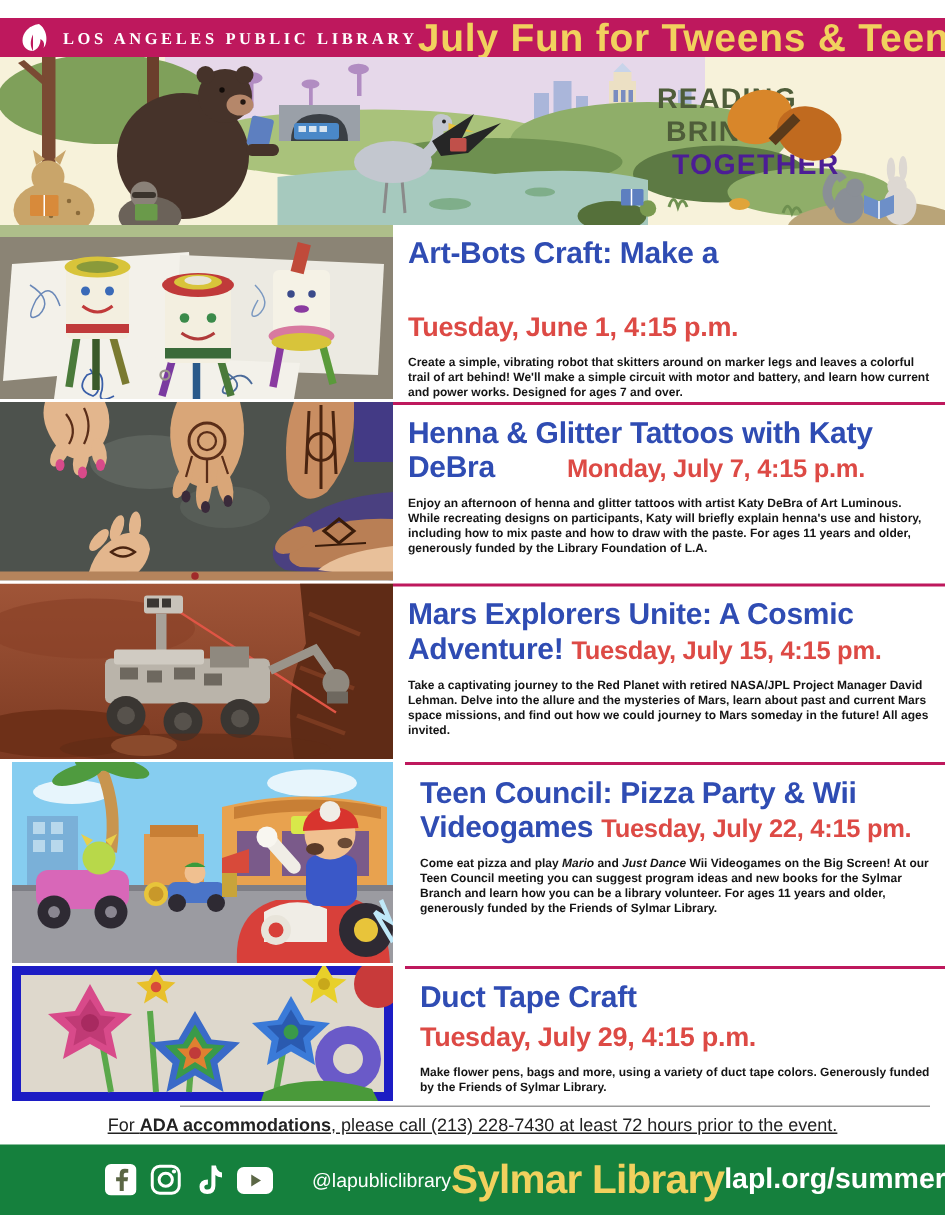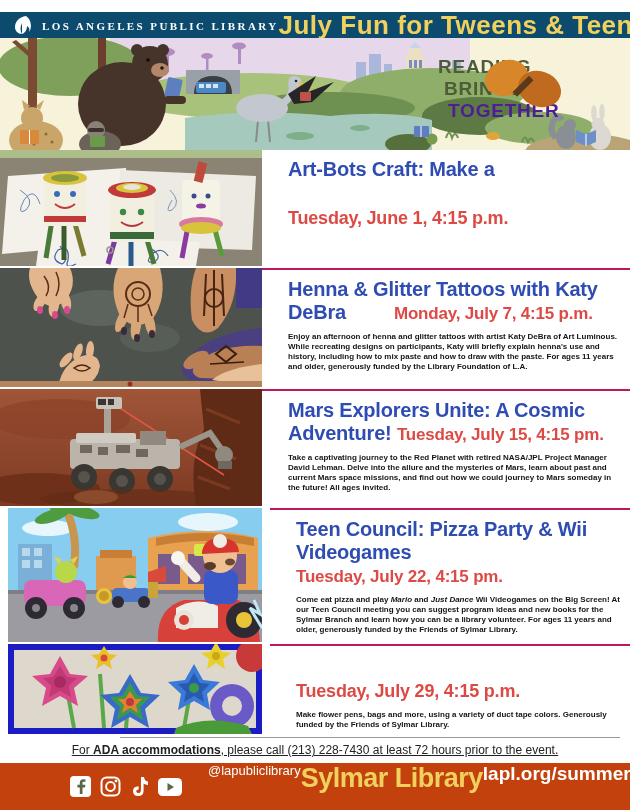--- a/index.html
+++ b/index.html
@@ -1,50 +1,50 @@
 <!DOCTYPE html>
 <html><head>
 <meta charset="utf-8">
 <style>
   html,body{margin:0;padding:0;background:#e8e8e8;}
   .page{width:630px;height:810px;background:#ffffff;position:relative;overflow:hidden;
         font-family:"Liberation Sans",sans-serif;margin:0 auto;display:flex;flex-direction:column;}
   
   .top-strip{height:12px;background:#fff;flex:none;}
-  .header-bar{height:26px;background:#0c4a6e;flex:none;display:flex;align-items:center;padding:0 12px;}
+  .header-bar{height:26px;background:#be185d;flex:none;display:flex;align-items:center;padding:0 12px;}
   .logo{width:22px;height:20px;flex:none;margin-right:8px;}
   .library-name{color:#ffffff;font-family:"Liberation Serif",serif;font-size:11px;font-weight:600;
                 letter-spacing:2.4px;white-space:nowrap;padding-top:1px;}
   .header-title{margin-left:auto;color:#f1d15e;font-weight:700;font-size:26px;letter-spacing:0.5px;
                 white-space:nowrap;padding-right:2px;}
   
   .banner{height:112px;flex:none;position:relative;background:#f7f2da;}
   .banner svg{position:absolute;left:0;top:0;width:100%;height:100%;}
   .tagline{position:absolute;left:438px;top:18px;width:170px;font-weight:700;font-size:19px;
            line-height:22px;letter-spacing:0.8px;color:#4e5d39;}
   .tagline .l2{margin-left:6px;display:flex;align-items:center;}
   .tagline .l2 svg{margin-right:2px;}
   .tagline .l3{margin-left:10px;color:#4c1d95;}
   
   .event-row{display:flex;flex:none;background:#fff;}
   .photo{flex:none;position:relative;background:#fff;}
   .photo svg{display:block;}
-  .event-text{flex:1;padding:6px 8px 0 26px;min-width:0;}
+  .event-text{flex:1;padding:6px 8px 0 10px;min-width:0;}
   .row-divided .event-text{border-top:2px solid #be185d;}
   .event-heading{font-weight:700;font-size:20px;line-height:23px;letter-spacing:-0.2px;color:#2f4cb3;margin:2px 0 0 0;}
   .event-date{color:#dd4a45;font-weight:700;font-size:17px;letter-spacing:-0.2px;white-space:nowrap;}
   .event-date.block{display:inline-block;margin-top:3px;font-size:18px;}
   .event-date.gap{margin-left:48px;}
   .event-desc{margin-top:7px;font-size:8px;font-weight:700;line-height:10px;color:#151515;max-width:352px;letter-spacing:0;}
   
   .ada-strip{height:26px;flex:none;display:flex;align-items:center;justify-content:center;position:relative;}
   .ada-strip:before{content:"";position:absolute;top:0;left:120px;right:10px;border-top:1px solid #999;}
   .ada-text{font-size:12px;color:#222;text-decoration:underline;}
   
-  .footer-bar{height:47px;flex:none;background:#c2410c;display:flex;padding:0 20px 0 70px;}
+  .footer-bar{height:47px;flex:none;background:#15803d;display:flex;align-items:center;padding:0 20px 0 70px;}
   .social{display:flex;align-items:center;gap:9px;flex:none;}
   .social svg{display:block;}
   .handle{color:#ffffff;font-size:13px;margin-left:26px;white-space:nowrap;}
   .branch{color:#f1d15e;font-weight:700;font-size:27px;letter-spacing:-0.5px;margin:0 auto;white-space:nowrap;}
   .url{color:#ffffff;font-weight:700;font-size:19px;white-space:nowrap;}
 </style>
 </head>
 <body>
 
 <div class="page">
@@ -244,20 +244,21 @@
           <ellipse cx="201" cy="78" rx="20" ry="6" fill="#d8c43a"></ellipse>
           <circle cx="194" cy="46" r="2.5" fill="#3a4a8a"></circle>
             <circle cx="208" cy="46" r="2.5" fill="#3a4a8a"></circle>
           <ellipse cx="201" cy="56" rx="5" ry="2.5" fill="#8a3aa0"></ellipse>
         </g>
         <circle cx="110" cy="100" r="3" fill="none" stroke="#9a958a" stroke-width="1.5"></circle>
       </svg>
     </div>
     <div class="event-text">
       <p class="event-heading"><span>Art-Bots Craft: Make a</span><br><br><span class="event-date block">Tuesday, June 1,  4:15 p.m.</span></p>
+      <p class="event-desc"><span>Create a simple, vibrating robot that skitters around on marker legs and leaves a colorful trail of art behind! We'll make a simple circuit with motor and battery, and learn how current and power works. Designed for ages 7 and over.</span></p>
     </div>
   </div>
 
   <div class="event-row row-divided" id="event-1" style="height:121px">
     <div class="photo" style="width:262px">
       <svg width="262" height="119" viewBox="0 0 262 119" preserveAspectRatio="none">
         <rect width="262" height="119" fill="#4d524d"></rect>
         <ellipse cx="100" cy="40" rx="40" ry="18" fill="#5d635d"></ellipse>
         <ellipse cx="150" cy="70" rx="30" ry="14" fill="#575d57"></ellipse>
 
@@ -521,21 +522,21 @@
 
         <g transform="translate(224,62)">
           <circle r="22" fill="#6a5ac8"></circle>
             <circle r="10" fill="#ded8cc"></circle>
         </g>
 
         <path d="M168,84 Q200,70 240,82 L244,90 L166,90 Z" fill="#4a9a3a"></path>
       </svg>
     </div>
     <div class="event-text">
-      <p class="event-heading"><br><span class="event-date block">Tuesday, July 29, 4:15 p.m.</span></p>
+      <p class="event-heading"><span>Duct Tape Craft</span><br><span class="event-date block">Tuesday, July 29, 4:15 p.m.</span></p>
       <p class="event-desc"><span>Make flower pens, bags and more, using a variety of duct tape colors. Generously funded by the Friends of Sylmar Library.</span></p>
     </div>
   </div>
 
   <div class="ada-strip">
     <span class="ada-text"><span>For </span><span style="font-weight: 700;">ADA accommodations</span><span>, please call (213) 228-7430 at least 72 hours prior to the event.</span></span>
   </div>
 
   <div class="footer-bar">
     <div class="social">

